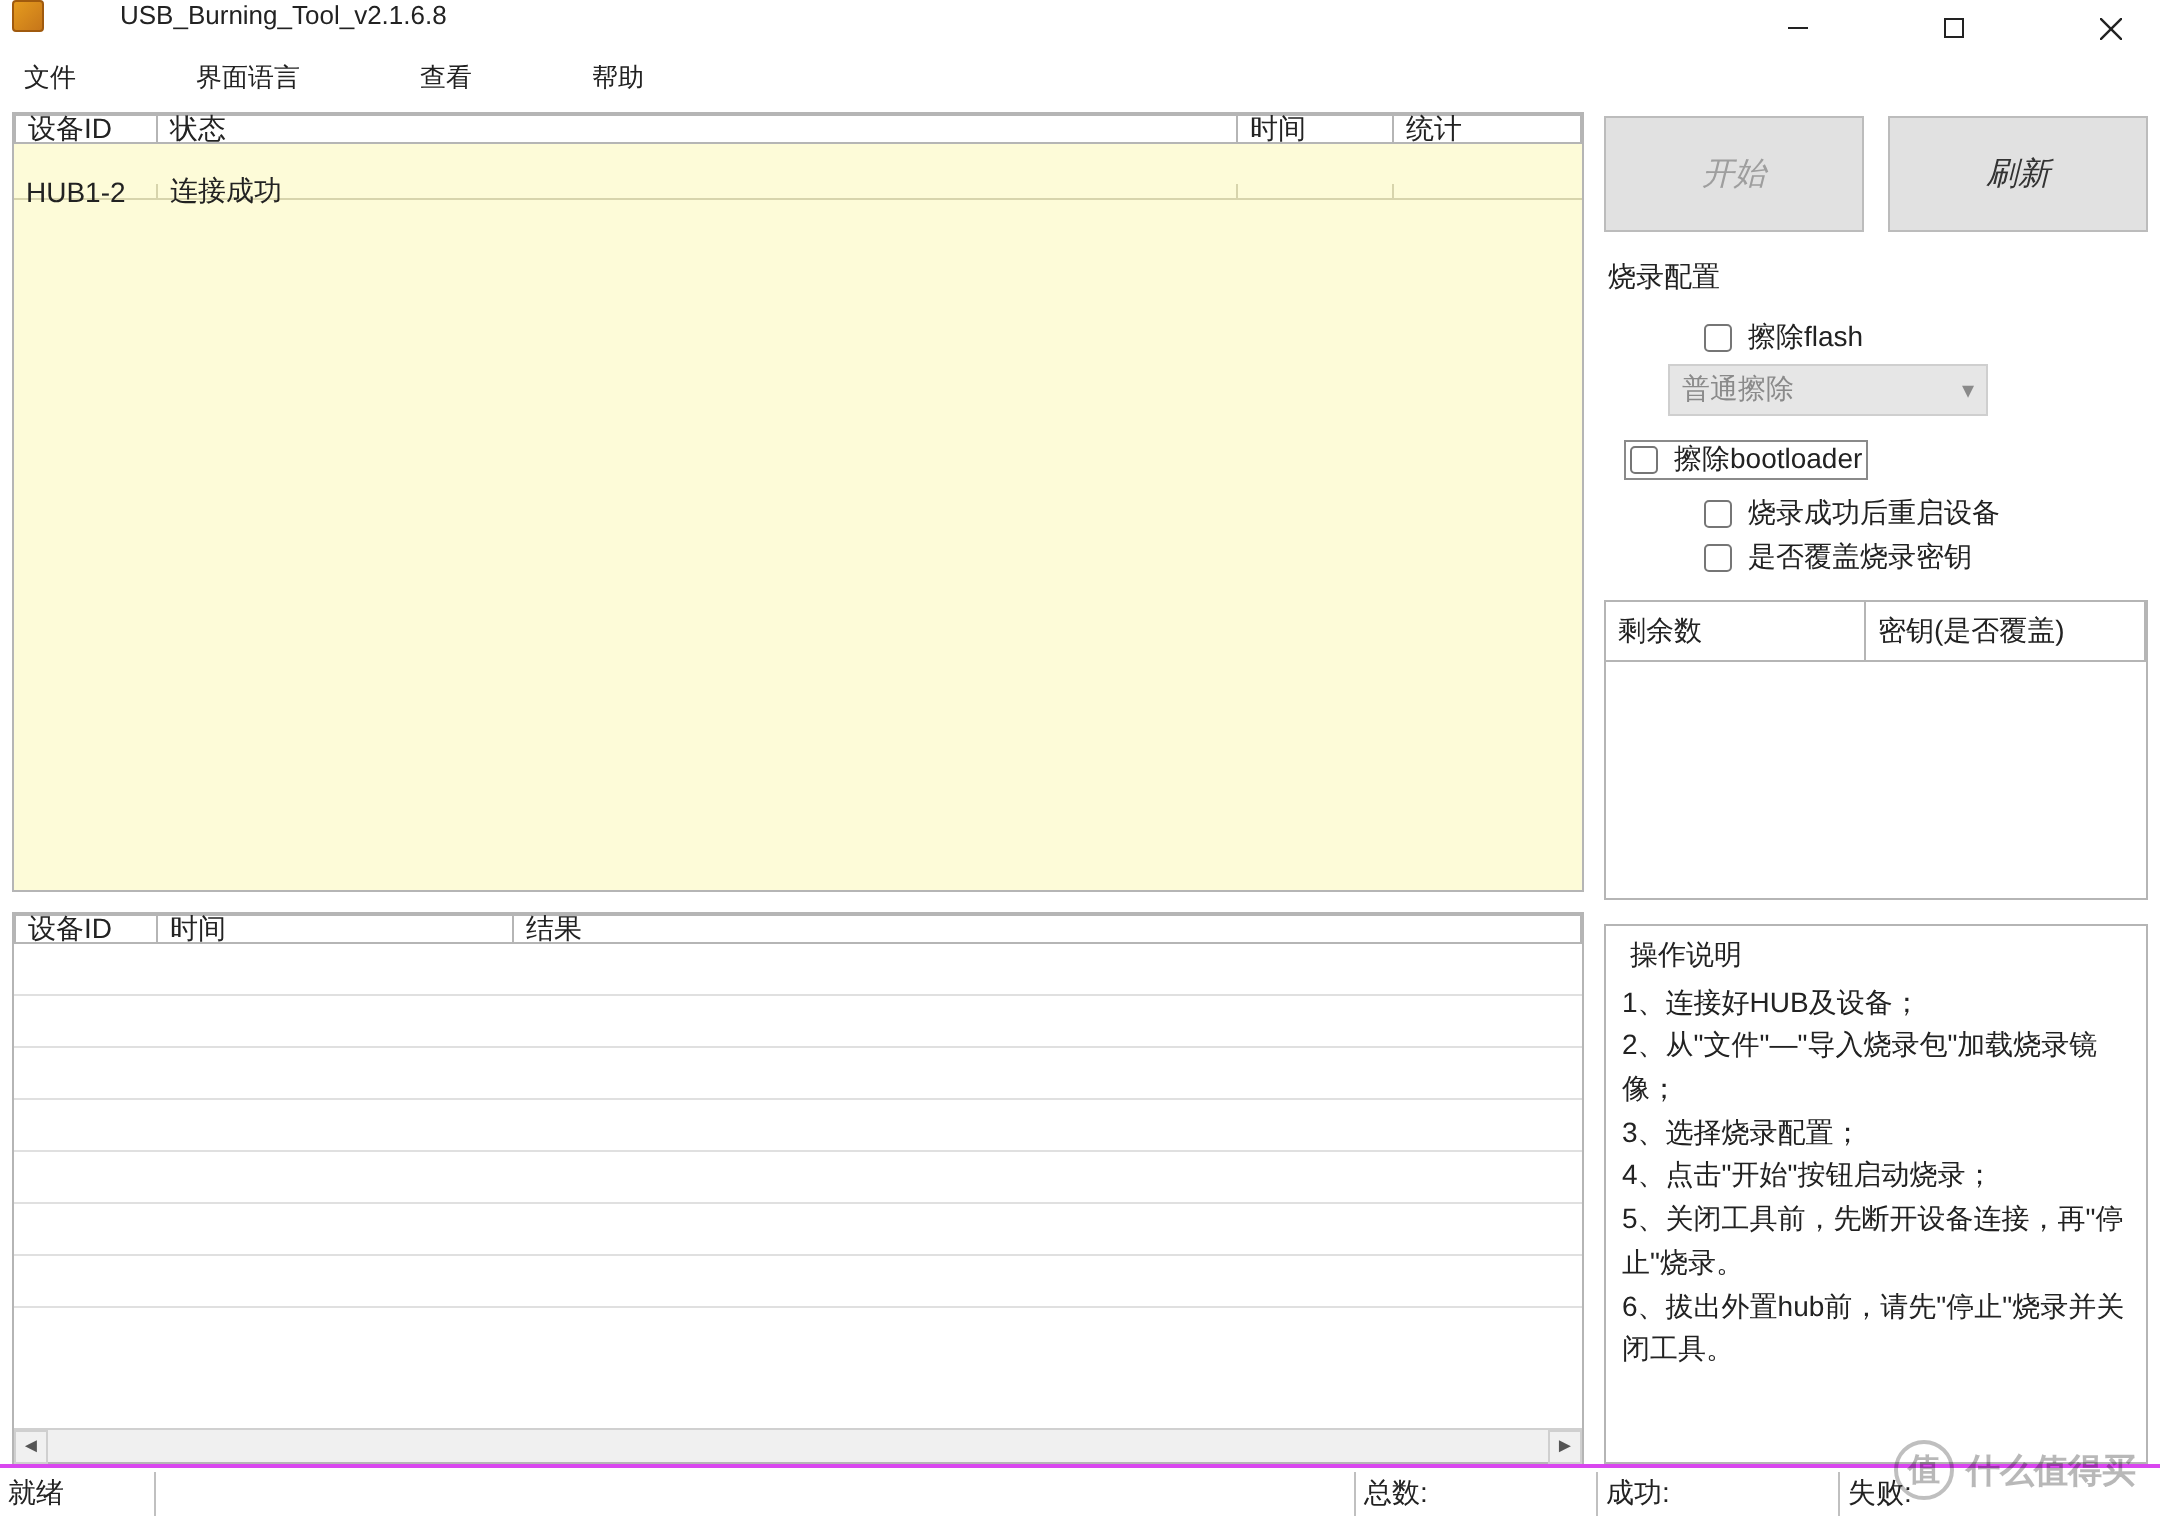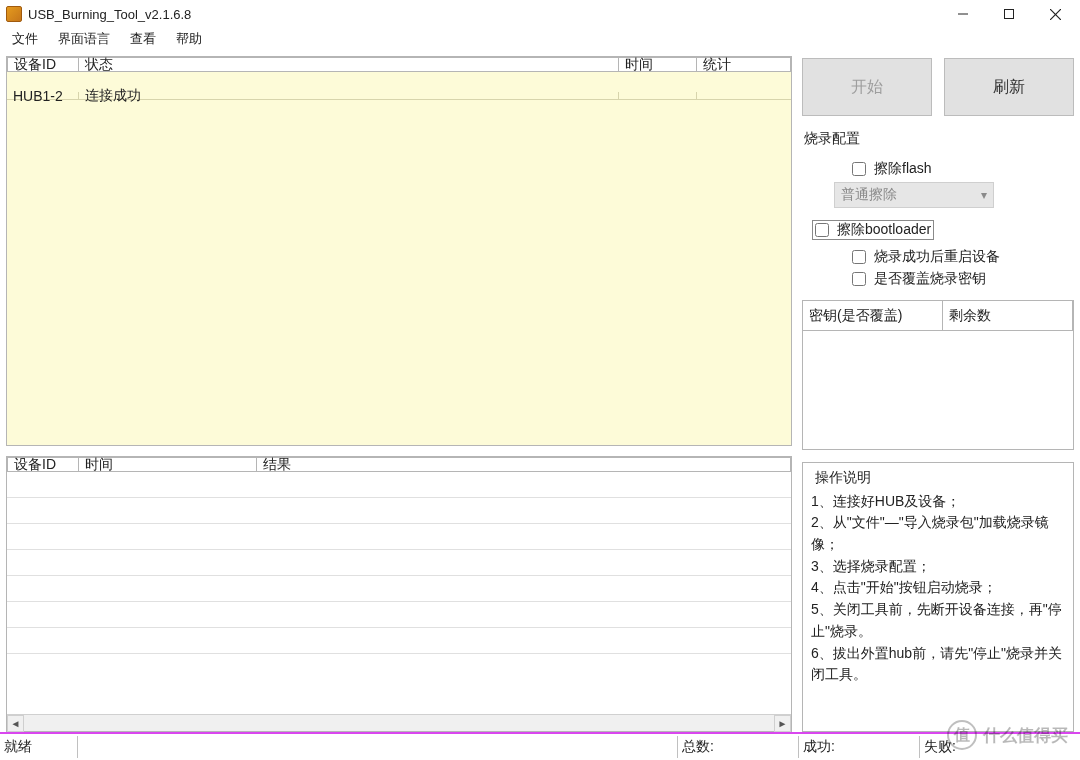--- a/index.html
+++ b/index.html
@@ -1,23 +1,23 @@
 <!DOCTYPE html>
 <html><head>
 <meta charset="utf-8">
 <style>
   * { box-sizing: border-box; }
   html, body { margin:0; padding:0; font-family: "Microsoft YaHei", "SimSun", Arial, sans-serif; font-size:14px; color:#222; background:#fff; }
   .window { width:1080px; height:760px; display:flex; flex-direction:column; background:#fff; position:relative; }
-  .titlebar { height:28px; display:flex; align-items:center; padding:0 2px; background:#fff; }
+  .titlebar { height:28px; display:flex; align-items:flex-start; padding:0 2px; background:#fff;gap:32px; }
   .titlebar .app-icon { width:16px; height:16px; margin:0 6px 0 4px; background:linear-gradient(135deg,#e59b1e 0%, #c6761a 100%); border:1px solid #a05a0e; border-radius:2px; }
   .titlebar .title { font-size:13px; }
   .titlebar .spacer { flex:1; }
   .winbtn { width:46px; height:28px; display:flex; align-items:center; justify-content:center; font-size:14px; color:#222; }
-  .menubar { height:24px; display:flex; align-items:center; padding:0 2px 2px 2px; font-size:13px; }
+  .menubar { height:24px; display:flex; align-items:center; padding:0 2px 2px 2px; font-size:13px;gap:40px; }
   .menu-item { padding:2px 10px; }
   .client { flex:1; display:flex; flex-direction:column; padding:4px 6px 0 6px; gap:6px; min-height:0;}
   .main-row { flex:1; display:flex; gap:10px; min-height:0;}
   .left-col { flex:1; display:flex; flex-direction:column; gap:10px; min-width:0;}
   .panel { border:1px solid #b5b5b5; background:#fff; }
   .device-panel { flex:0 0 390px; display:flex; flex-direction:column; }
   .result-panel { flex:1; display:flex; flex-direction:column; min-height:0;}
   .table-header { display:flex; height:15px; }
   .th { border:1px solid #b5b5b5; display:flex; align-items:center; padding:0 6px; background:#fff; font-size:14px; }
   .th + .th { border-left:none; }
@@ -33,21 +33,21 @@
   .r-col-time  { width:178px; }
   .r-col-res   { flex:1; }
   .result-body { flex:1; overflow:hidden; }
   .result-line { height:26px; border-bottom:1px solid #e0e0e0; }
   .hscroll { height:17px; background:#f0f0f0; display:flex; align-items:center; border-top:1px solid #d0d0d0;}
   .hscroll .arrow { width:17px; height:17px; display:flex; align-items:center; justify-content:center; background:#f0f0f0; border:1px solid #cfcfcf; font-size:10px; color:#555;}
   .hscroll .track { flex:1; }
 
   .right-col { width:272px; display:flex; flex-direction:column; }
   .btn-row { display:flex; gap:12px; margin-bottom:10px; padding-top:2px;}
-  .big-btn { flex:1; height:58px; border:1px solid #bcbcbc; background:#e1e1e1; display:flex; align-items:center; justify-content:center; font-size:16px; color:#9e9e9e; }
+  .big-btn { flex:1; height:58px; border:1px solid #bcbcbc; background:#e1e1e1; display:flex; align-items:center; justify-content:center; font-size:16px; color:#9e9e9e;font-style:italic; }
   .big-btn.enabled { color:#333; }
   .section-title { font-size:14px; margin:4px 0 6px 2px; }
   .config-body { padding:2px 6px 8px 10px; }
   .chk { display:flex; align-items:center; font-size:14px; margin:4px 0; gap:4px;padding-left:40px;}
   .chk input { width:14px; height:14px; margin:0 4px 0 0; }
   .chk.hi { border:1px solid #8a8a8a; padding:0 2px; display:inline-flex;}
   .select-wrap { margin:4px 0 8px 22px; }
   .faux-select { width:160px; height:26px; border:1px solid #cfcfcf; background:#e6e6e6; color:#8a8a8a; display:flex; align-items:center; padding:0 6px; position:relative; font-size:14px;}
   .faux-select .chev { position:absolute; right:6px; font-size:12px; color:#8a8a8a;}
   .key-panel { height:150px; border:1px solid #b5b5b5; }
@@ -174,22 +174,22 @@
             <span>烧录成功后重启设备</span>
           </label>
           <label class="chk">
             <input type="checkbox" style="">
             <span>是否覆盖烧录密钥</span>
           </label>
         </div>
 
         <div class="key-panel">
           <div class="key-header">
+            <div class="th key-col2">剩余数</div>
             <div class="th key-col1">密钥(是否覆盖)</div>
-            <div class="th key-col2">剩余数</div>
           </div>
         </div>
 
         <div class="instr-panel">
           <div class="instr-title">操作说明</div>
           <div>1、连接好HUB及设备；</div>
           <div>2、从"文件"—"导入烧录包"加载烧录镜像；</div>
           <div>3、选择烧录配置；</div>
           <div>4、点击"开始"按钮启动烧录；</div>
           <div>5、关闭工具前，先断开设备连接，再"停止"烧录。</div>

